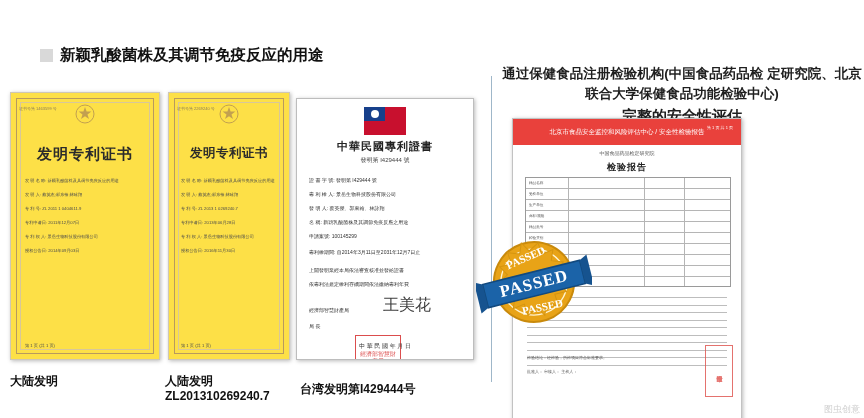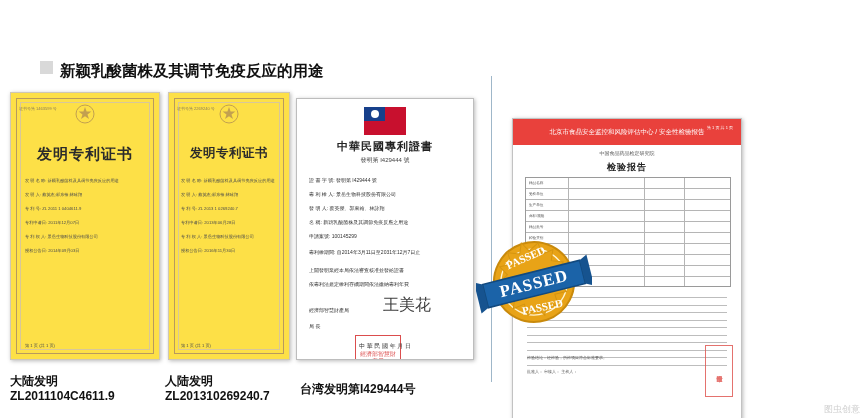--- a/index.html
+++ b/index.html
@@ -23,22 +23,22 @@
     text-align: center;
     font-size: 25px;
     font-weight: bold;
     color: #1a1a1a;
     letter-spacing: 0.5px;
   }
 
   
   .left-heading {
     position: absolute;
-    top: 61px; left: 40px;
-    display: flex; 
+    top: 45px; left: 40px;
+    display: flex; align-items: center;
     font-size: 15.5px; font-weight: bold; color: #111;
   }
   .left-heading .sq {
     width: 13px; height: 13px;
     background: #d9d9d9;
     margin-right: 7px;
     display: inline-block;
   }
 
   
@@ -248,20 +248,25 @@
 <div id="page">
 
 
   <div class="left-heading">
     <span class="sq"></span>
     <span>新颖乳酸菌株及其调节免疫反应的用途</span>
   </div>
 
   <div class="divider"></div>
 
+  <div class="right-heading">
+    <span>通过保健食品注册检验机构(中国食品药品检</span>
+    <span>定研究院、北京联合大学保健食品功能检验中心)</span>
+    <span class="big">完整的安全性评估</span>
+  </div>
 
   <div class="cert" id="cert1">
     <div class="cert-inner">
       <div class="cert-inner2"></div>
     </div>
     <div class="cert-head-small">证书号第 1463599 号</div>
     <svg class="cn-emblem" viewBox="0 0 26 22">
       <circle cx="13" cy="11" r="9" fill="none" stroke="#c2a050" stroke-width="1"></circle>
       <polygon points="13,4 14.6,8.6 19.4,8.6 15.5,11.4 17,16 13,13.2 9,16 10.5,11.4 6.6,8.6 11.4,8.6" fill="#c2a050"></polygon>
     </svg>
@@ -386,21 +391,20 @@
         <rect x="8" y="48" width="100" height="24" fill="#1b63a8" stroke="#12497e" stroke-width="1.5"></rect>
         <polygon points="0,44 8,48 8,72 0,76" fill="#16538f"></polygon>
         <polygon points="116,44 108,48 108,72 116,76" fill="#16538f"></polygon>
         <text x="58" y="65" font-family="Liberation Serif, serif" font-size="17" font-weight="bold" fill="#ffffff" text-anchor="middle" letter-spacing="1">PASSED</text>
       </g>
     </svg>
   </div>
 
   <div class="caption" id="cap1">
     <div>大陆发明</div>
-    <div>ZL2011104C4611.9</div>
   </div>
   <div class="caption" id="cap2">
     <div>人陆发明</div>
     <div>ZL201310269240.7</div>
   </div>
   <div class="caption" id="cap3">
     <div>台湾发明第I429444号</div>
   </div>
 
   <div class="watermark">图虫创意</div>

